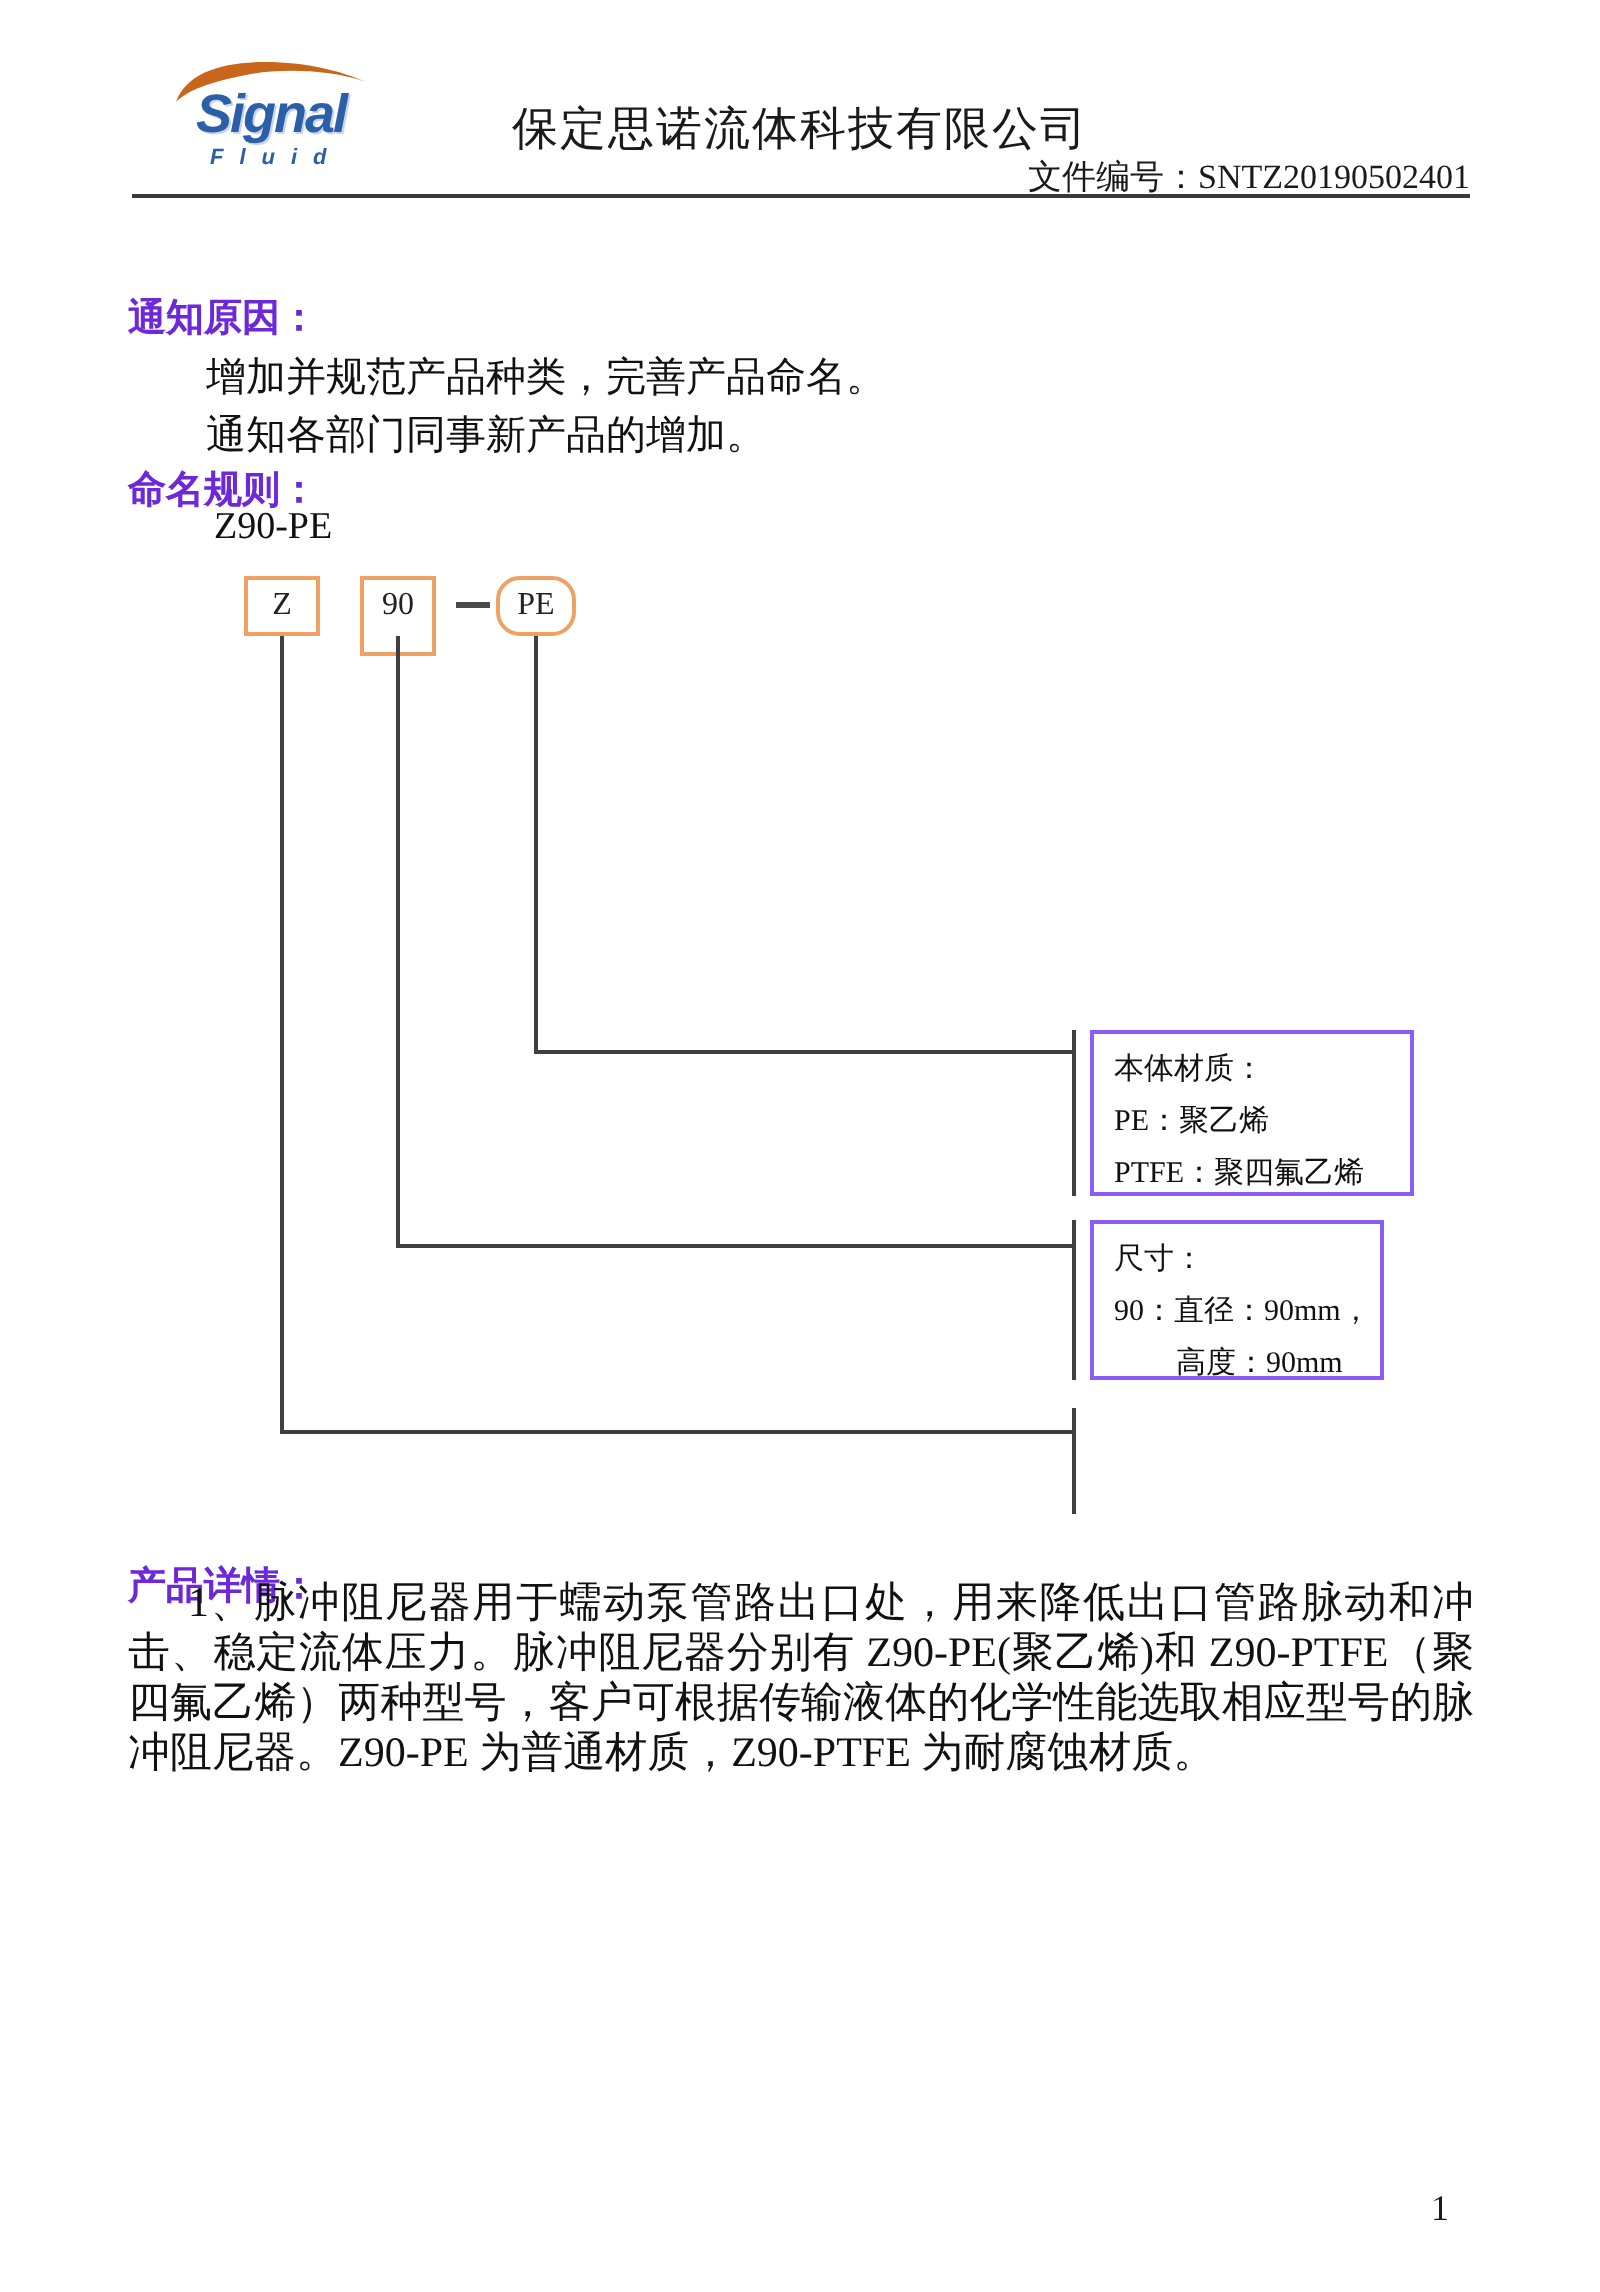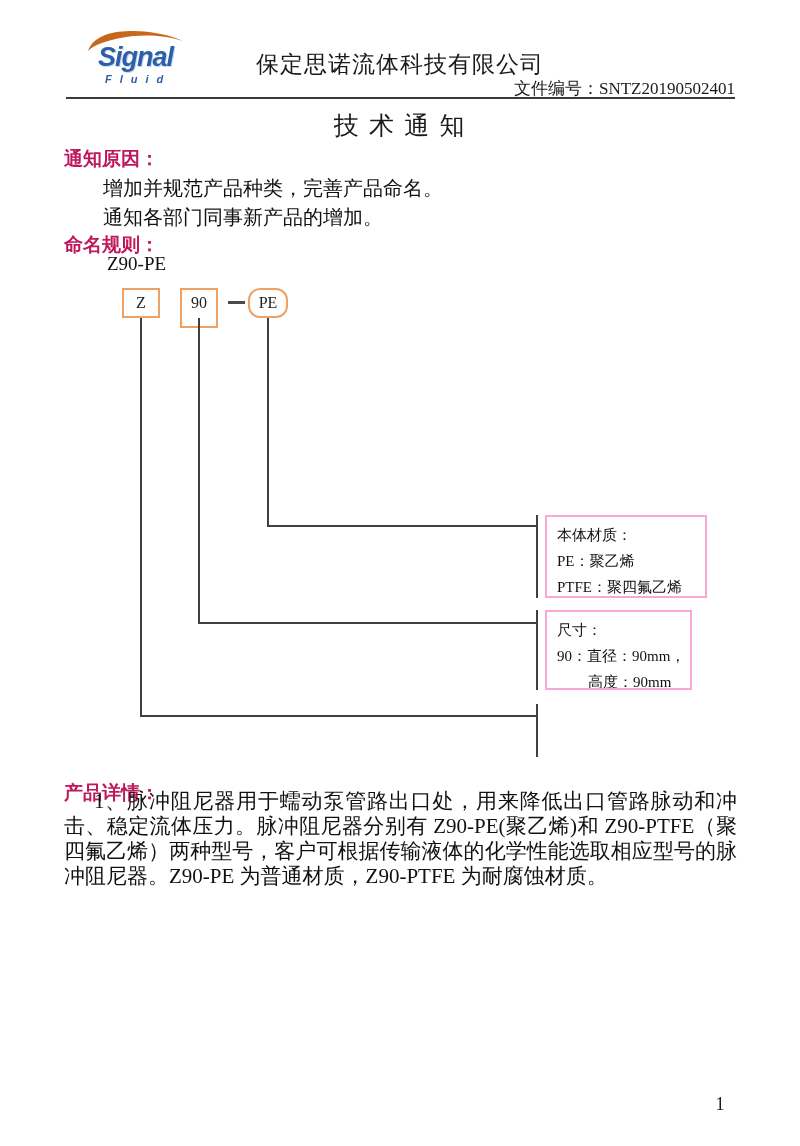--- a/index.html
+++ b/index.html
@@ -42,38 +42,38 @@
   }
   .hrule { left: 66px; top: 97px; width: 669px; height: 2px; background: #3a3a3a; }
   .doc-title {
     left: 0; top: 109px; width: 800px;
     text-align: center; font-size: 25px; letter-spacing: 2px;
   }
 
   
   .sect-heading {
     font-family: "Liberation Sans", "DejaVu Sans", sans-serif;
-    font-weight: 700; font-size: 19px; color: #be185d;
+    font-weight: 700; font-size: 19px; color: #6d28d9;
   }
   .body-line { font-size: 20px; color: #111; }
 
   
   .code-box {
     position: absolute;
     border: 2px solid #efa164;
     background: #fff;
     text-align: center;
     font-size: 16px;
     line-height: 26px;
     color: #222;
   }
   .dline { position: absolute; background: #3f3f3f; }
   .callout {
     position: absolute;
-    border: 2px solid #f9a8d4;
+    border: 2px solid #8b5cf6;
     background: #fff;
     padding: 5px 10px 0 10px;
     font-size: 15px;
     line-height: 26px;
     color: #111;
     white-space: nowrap;
     overflow: hidden;
   }
   .callout .indent2 { padding-left: 31px; }
 
@@ -96,21 +96,20 @@
     <svg class="logo-swoosh" viewBox="0 0 100 22" preserveAspectRatio="none">
       <path d="M3,21 C8,7 24,1.5 45,1 C65,0.5 85,5 98,11 C78,4 52,4.5 38,7.5 C20,11 9,15 3,21 Z" fill="#c8661b"></path>
     </svg>
     <div class="logo-signal">Signal</div>
     <div class="logo-fluid">Fluid</div>
   </div>
 
   <div class="abs company">保定思诺流体科技有限公司</div>
   <div class="abs docnum">文件编号：SNTZ20190502401</div>
   <div class="abs hrule"></div>
-  <div class="abs doc-title">技 术 通 知</div>
 
   <div class="abs sect-heading" style="left:64px; top:146px;">通知原因：</div>
   <div class="abs body-line" style="left:103px; top:175px;">增加并规范产品种类，完善产品命名。</div>
   <div class="abs body-line" style="left:103px; top:204px;">通知各部门同事新产品的增加。</div>
 
   <div class="abs sect-heading" style="left:64px; top:232px;">命名规则：</div>
   <div class="abs body-line" style="left:107px; top:253px; font-size:19px;">Z90-PE</div>
 
   <div class="code-box" style="left:122px; top:288px; width:38px; height:30px;">Z</div>
   <div class="code-box" style="left:180px; top:288px; width:38px; height:40px;">90</div>

